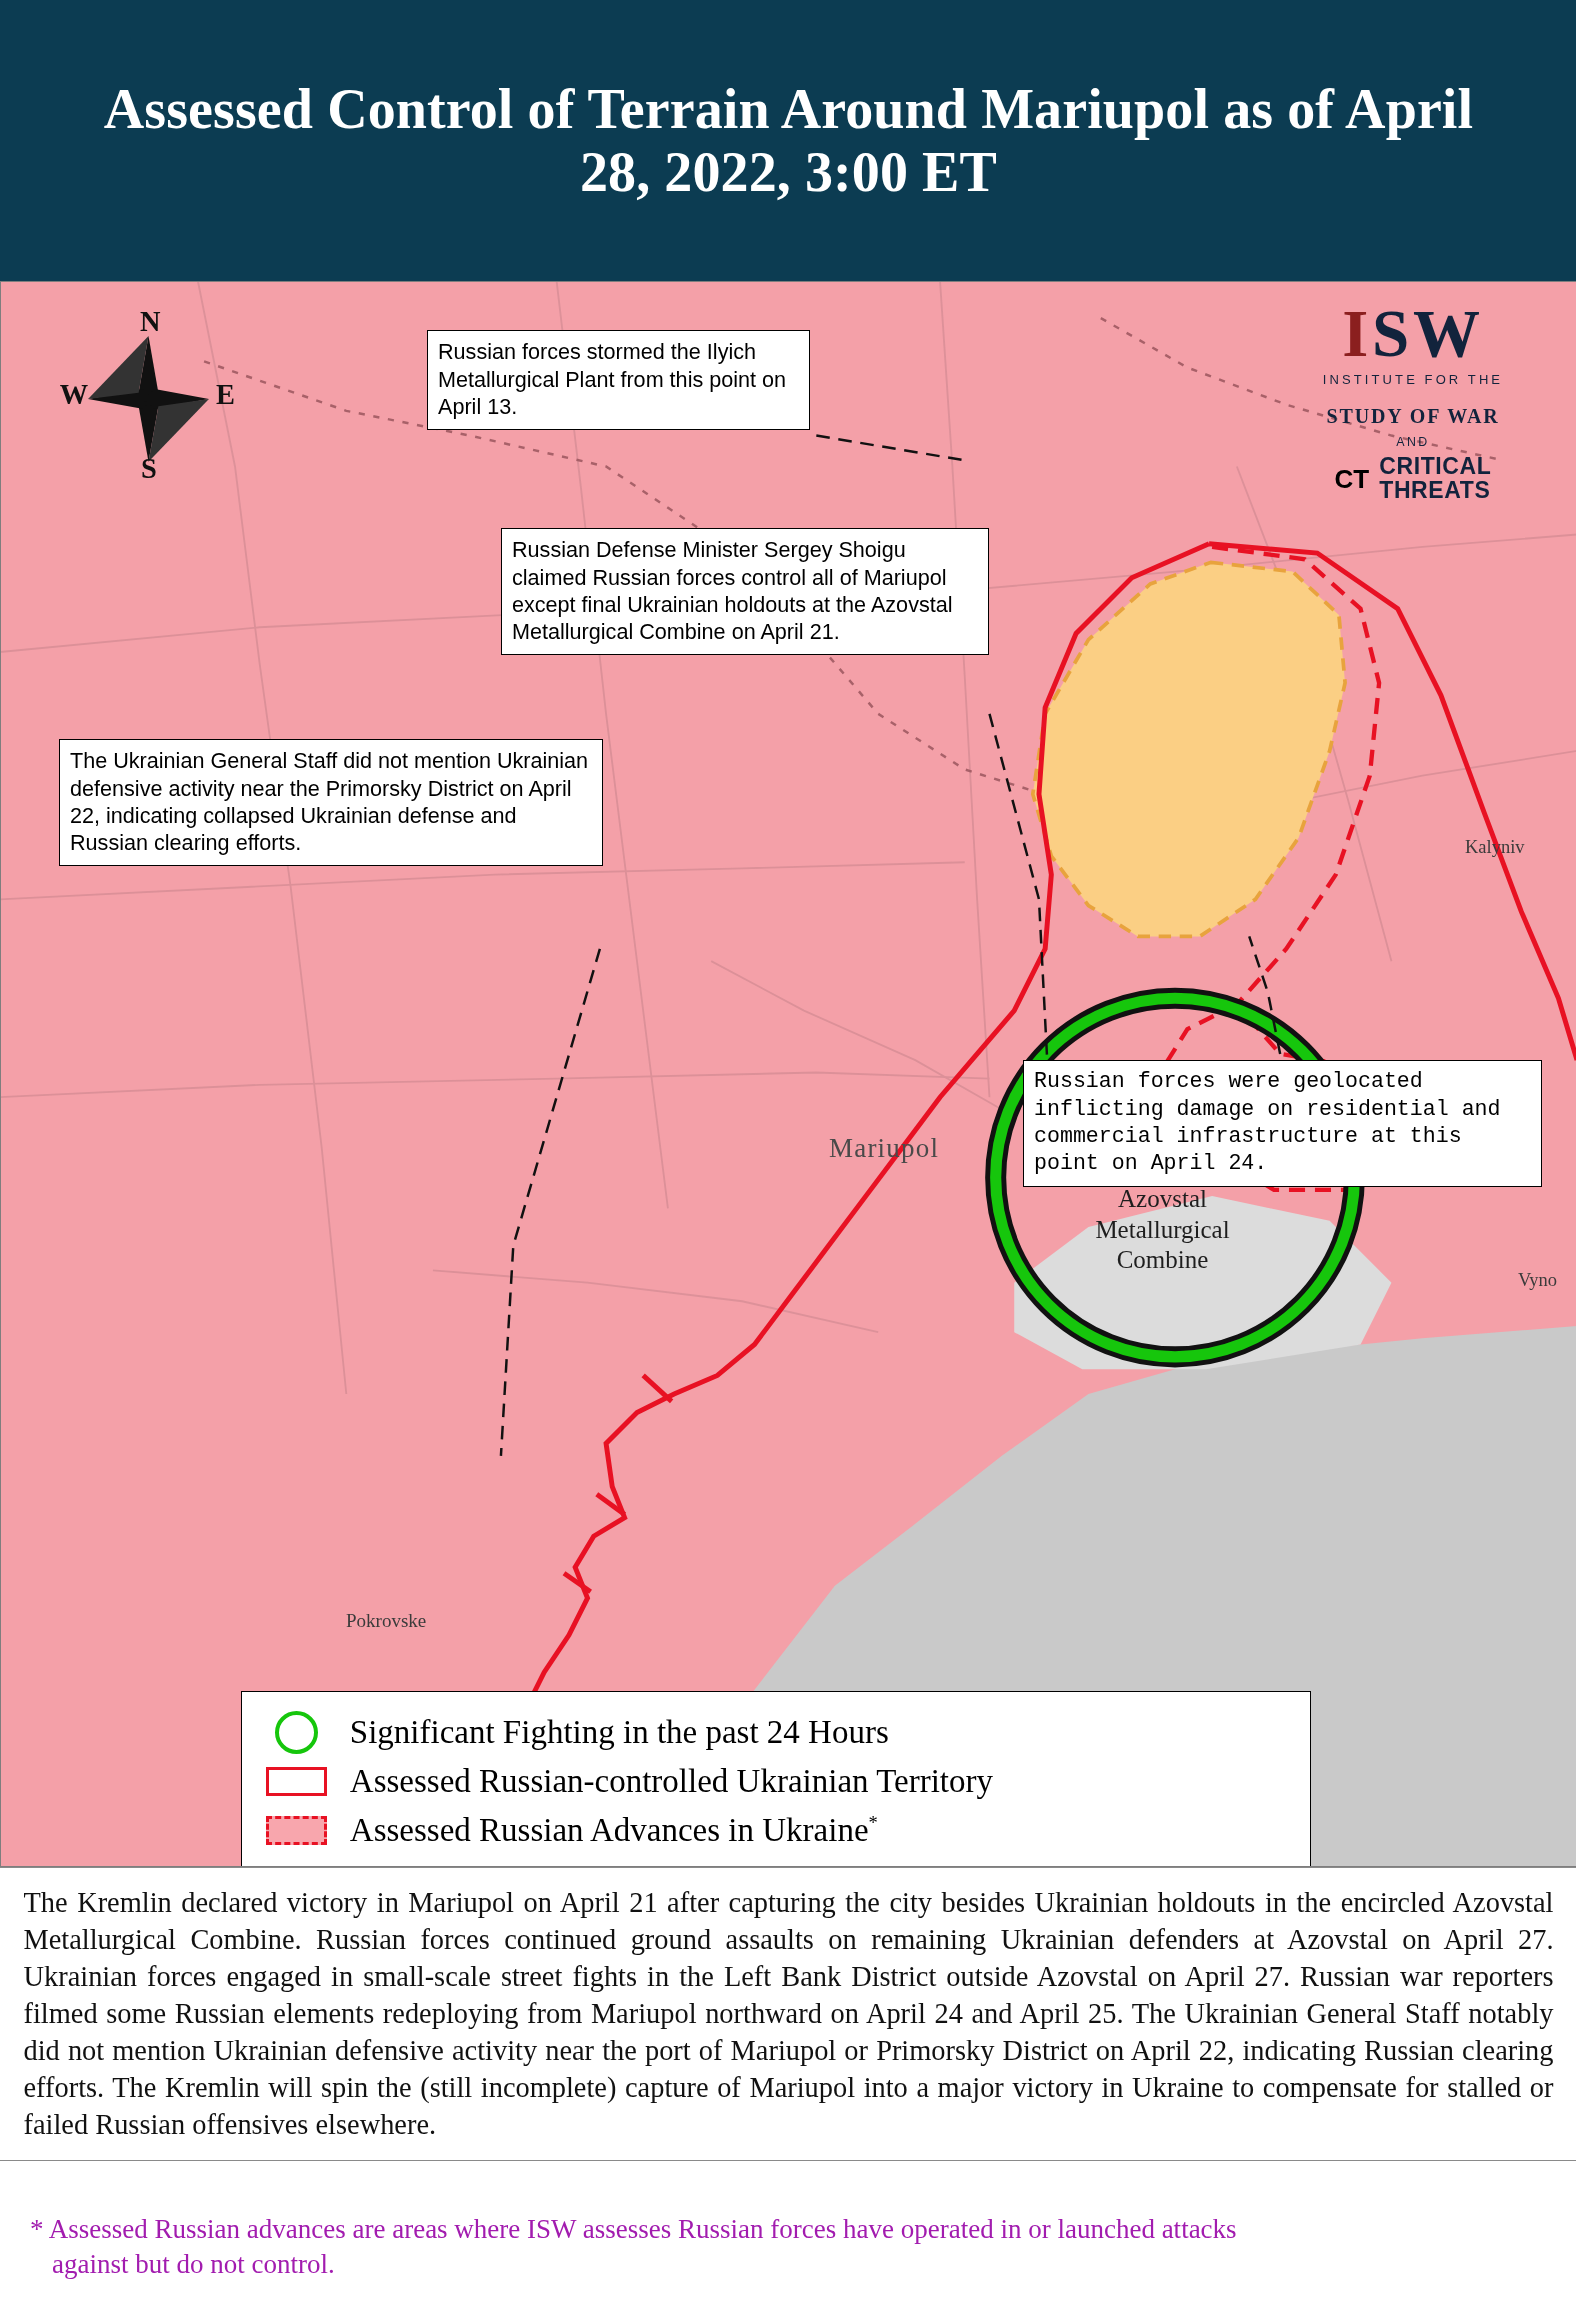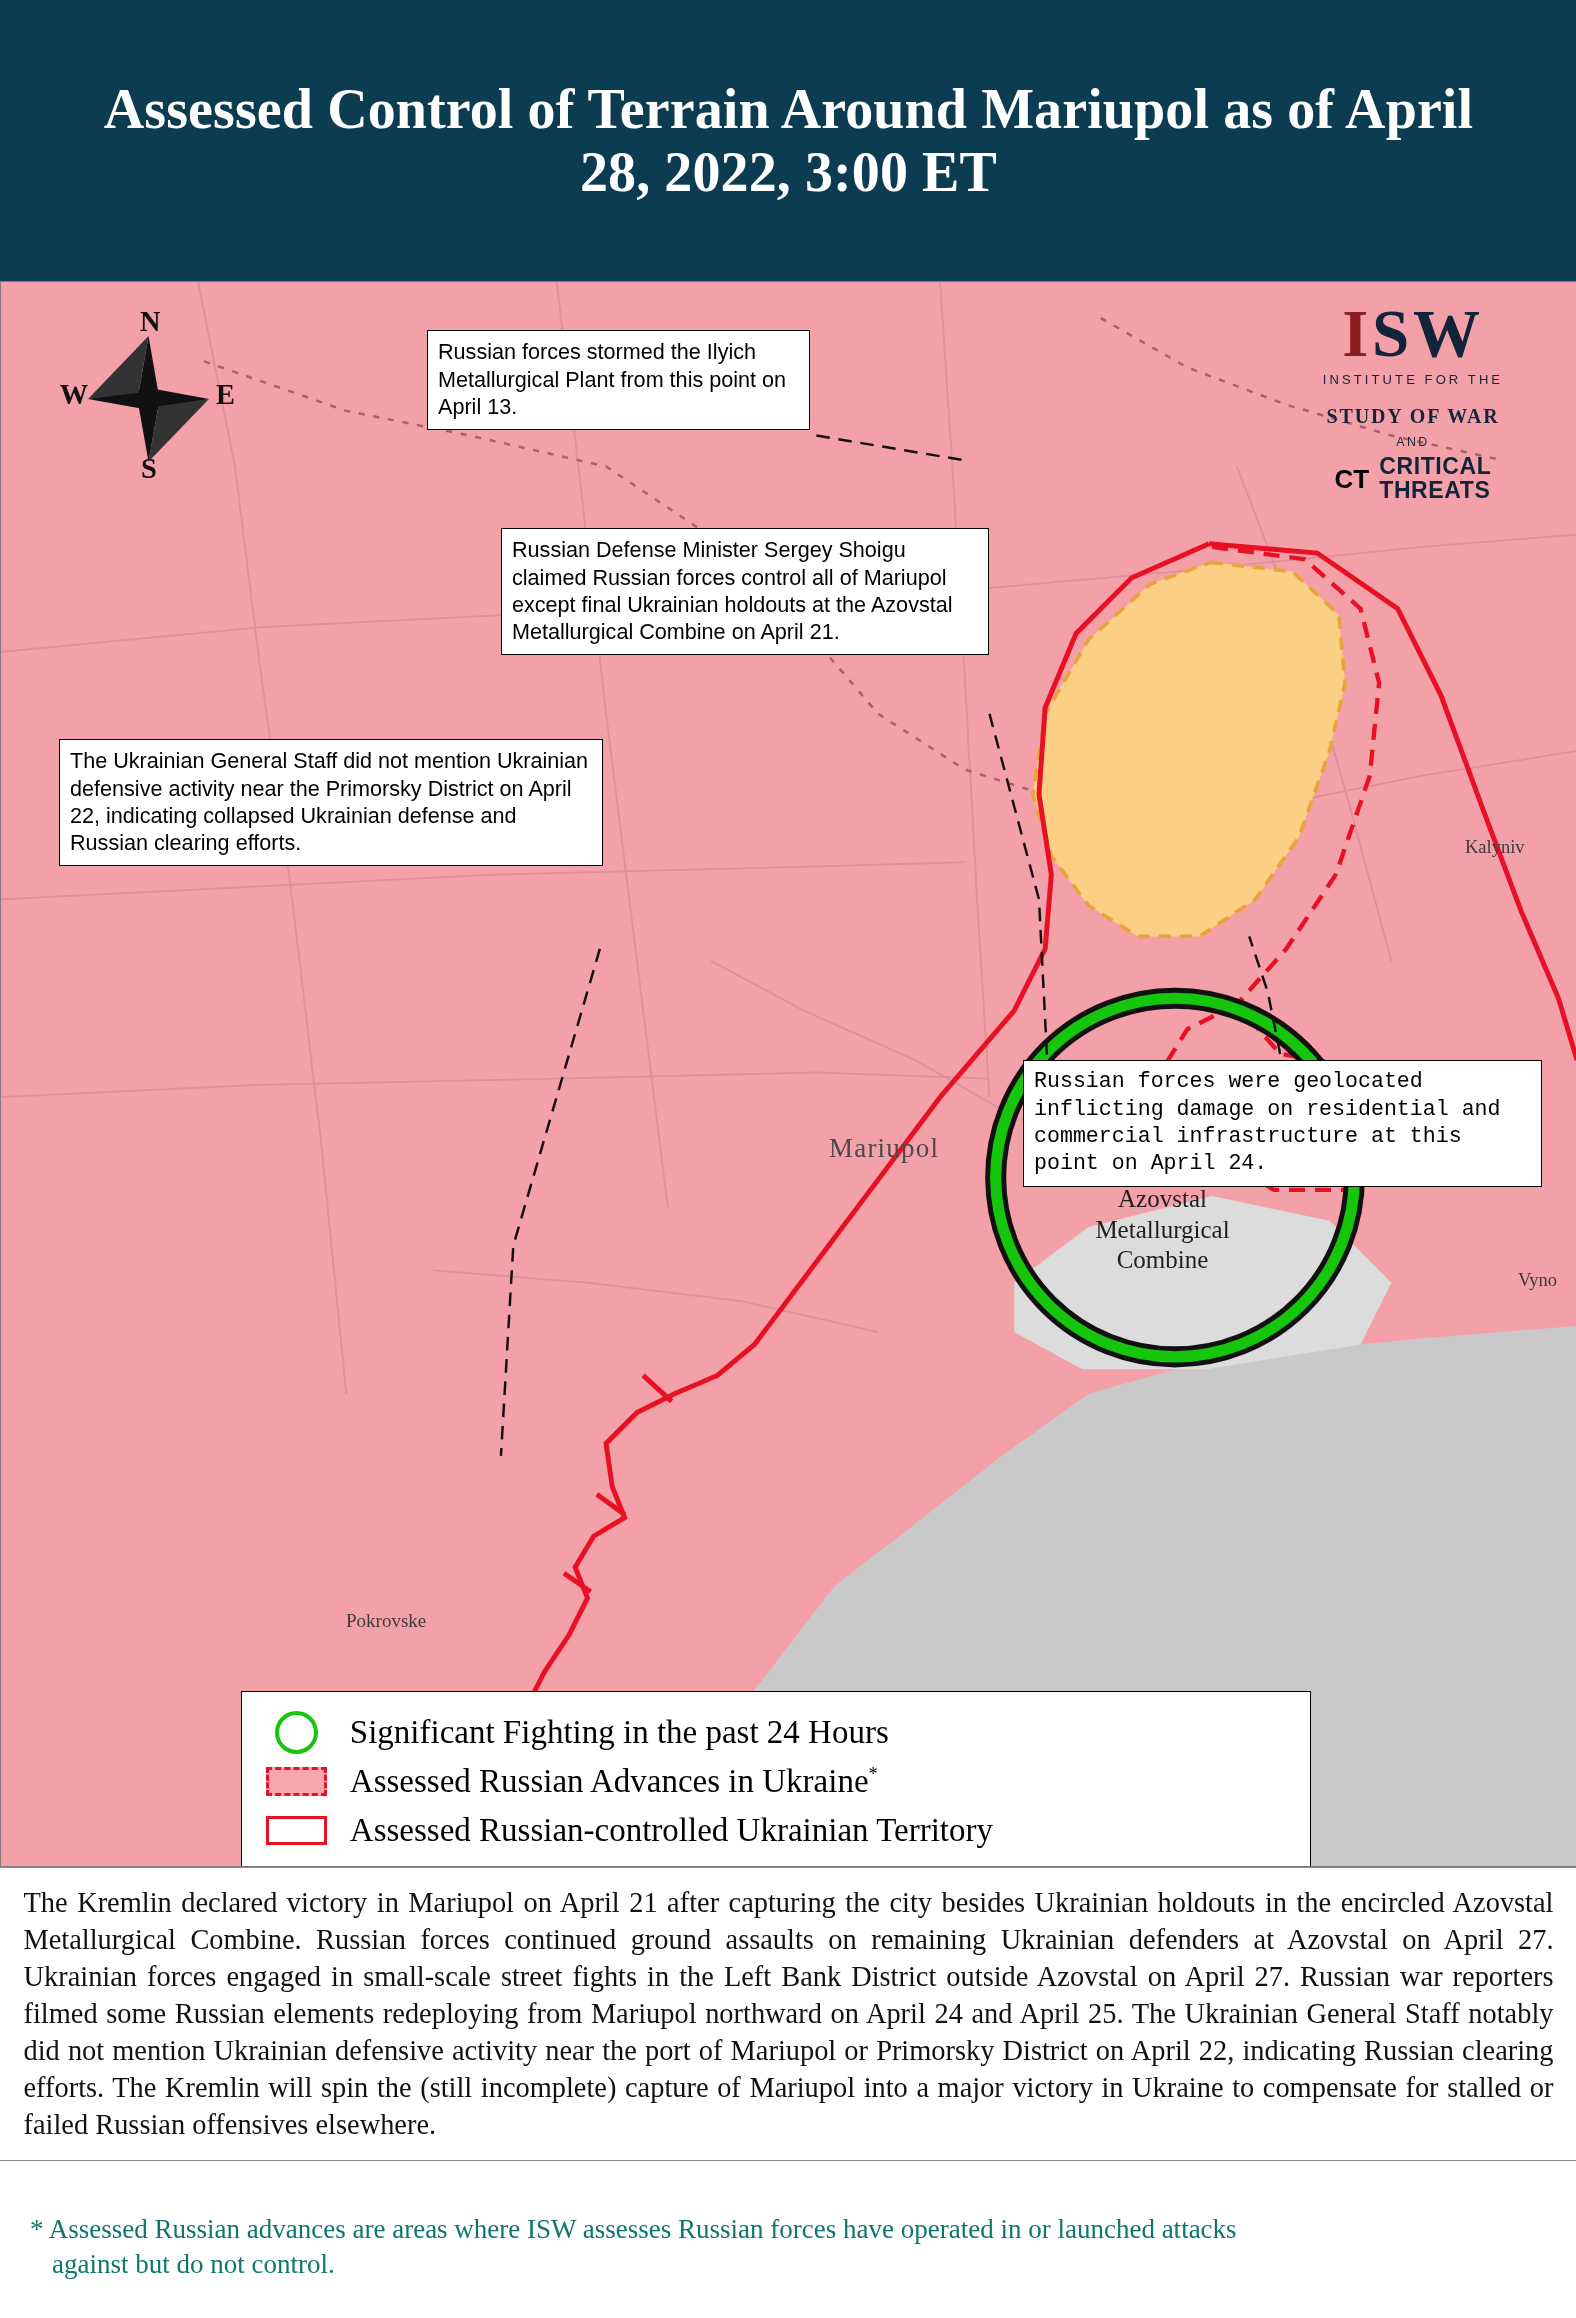--- a/index.html
+++ b/index.html
@@ -254,21 +254,21 @@
   }
   .footnote {
     position: absolute;
     left: 0; top: 2198px;
     width: 1577px;
     box-sizing: border-box;
     padding: 13.6px 37px 12.4px 30px;
     font-family: "Liberation Serif", serif;
     font-size: 27px;
     line-height: 1.30;
-    color: #0f766e;
+    color: #a21caf;
   }
   .footnote .indent { display: block; padding-left: 22px; }
 </style>
 </head>
 <body>
 
 <div class="page">
 
   <div class="header">
     <h1>Assessed Control of Terrain Around Mariupol as of April 28, 2022, 3:00 ET</h1>
@@ -370,29 +370,29 @@
 
     <div class="legend">
       <div class="legend-row">
         <div class="swatch">
             <div class="sw-circle"></div>
           </div>
         <div class="legend-label">Significant Fighting in the past 24 Hours</div>
       </div>
       <div class="legend-row">
         <div class="swatch">
+            <div class="sw-solid-red"></div>
+          </div>
+        <div class="legend-label">Assessed Russian-controlled Ukrainian Territory</div>
+      </div>
+      <div class="legend-row">
+        <div class="swatch">
             <div class="sw-dashed-red"></div>
           </div>
         <div class="legend-label"><span>Assessed Russian Advances in Ukraine</span><sup>*</sup></div>
-      </div>
-      <div class="legend-row">
-        <div class="swatch">
-            <div class="sw-solid-red"></div>
-          </div>
-        <div class="legend-label">Assessed Russian-controlled Ukrainian Territory</div>
       </div>
       <div class="legend-row">
 
         <div class="legend-label">Claimed Russian Control over Ukrainian Territory</div>
       </div>
     </div>
 
     <div class="map-frame"></div>
   </div>
 

